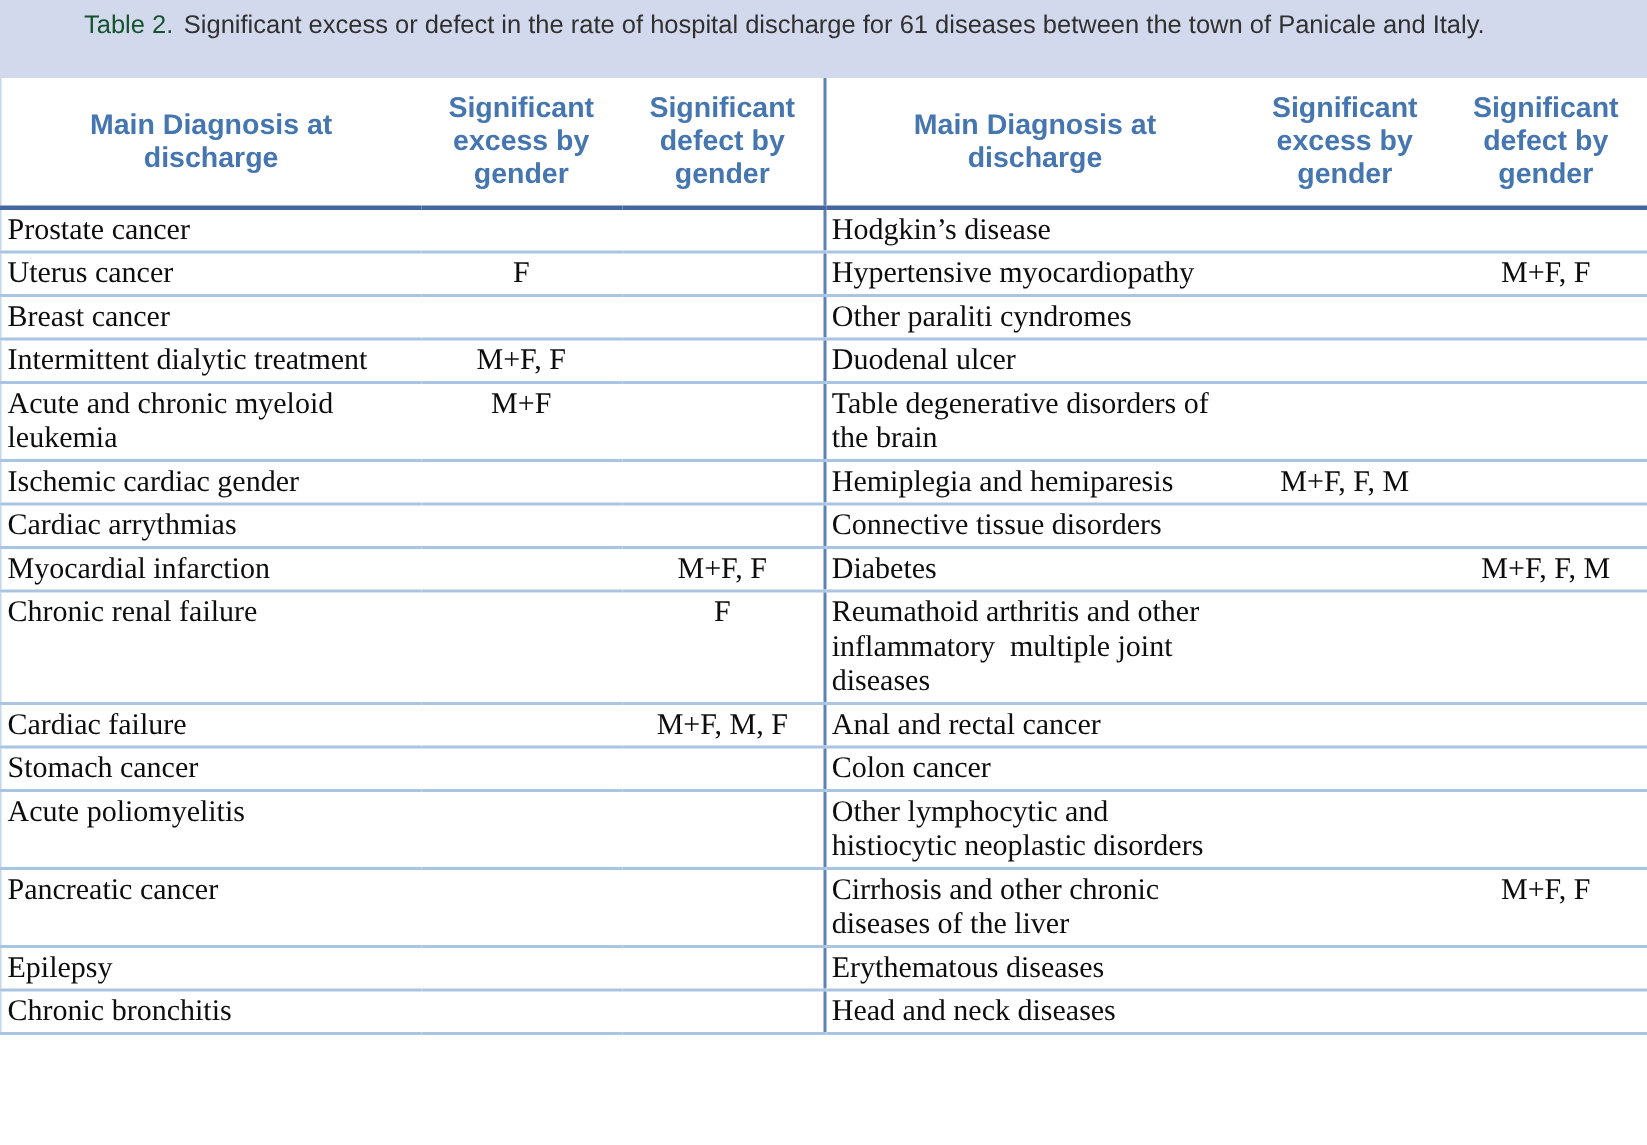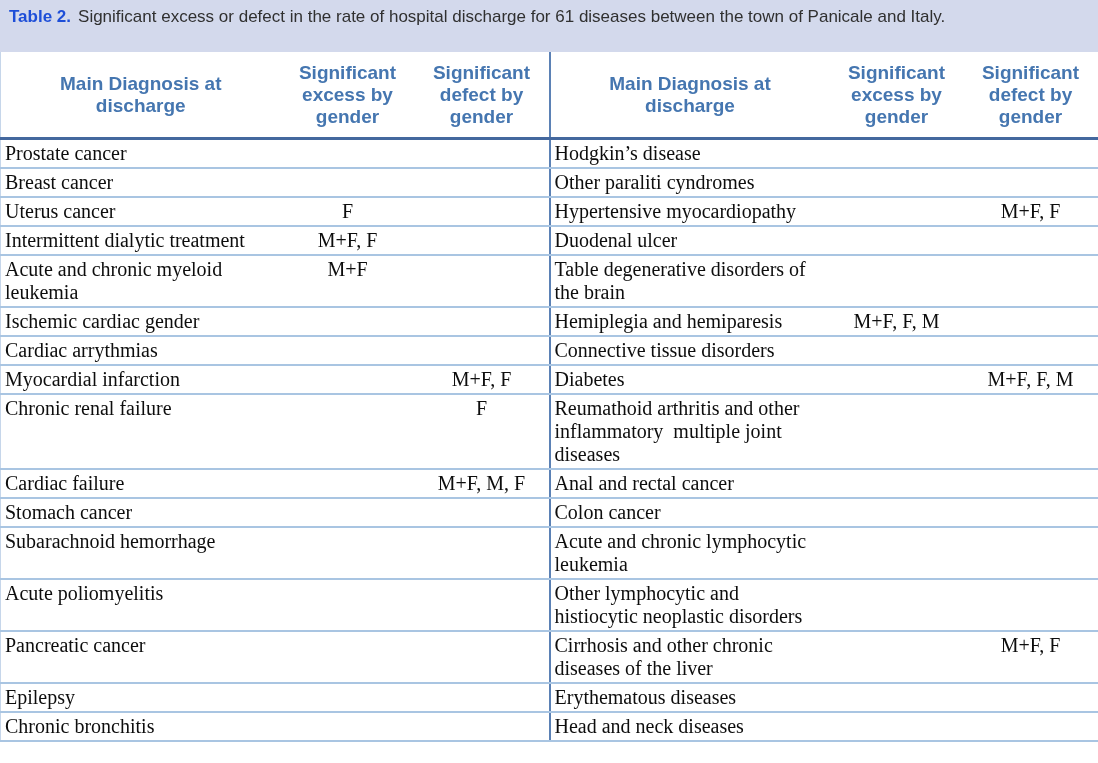--- a/index.html
+++ b/index.html
@@ -9,23 +9,24 @@
   .caption{
     background:#d3d9ec;
     padding:6px 10px 7px 9px;
     font-size:17px;
     line-height:22px;
     color:#303030;
     height:39px;
     box-sizing:content-box;
   }
   .caption .tlabel{
-    font-weight:bold;
-    color:#1d4ed8;
+    font-weight:normal;
+    color:#14532d;
     margin-right:7px;
+    margin-left:47px;
   }
 
   
   table{
     border-collapse:collapse;
     table-layout:fixed;
     width:1098px;
     border-left:1px solid #c6d6ea;
     border-right:2px solid #a9c5e2;
   }
@@ -97,34 +98,34 @@
   <tbody>
       <tr>
         <td class="diagnosis">Prostate cancer</td>
         <td class="excess"></td>
         <td class="defect"></td>
         <td class="diagnosis divider">Hodgkin’s disease</td>
         <td class="excess"></td>
         <td class="defect"></td>
       </tr>
       <tr>
-        <td class="diagnosis">Breast cancer</td>
-        <td class="excess"></td>
-        <td class="defect"></td>
-        <td class="diagnosis divider">Other paraliti cyndromes</td>
-        <td class="excess"></td>
-        <td class="defect"></td>
-      </tr>
-      <tr>
         <td class="diagnosis">Uterus cancer</td>
         <td class="excess">F</td>
         <td class="defect"></td>
         <td class="diagnosis divider">Hypertensive myocardiopathy</td>
         <td class="excess"></td>
         <td class="defect">M+F, F</td>
+      </tr>
+      <tr>
+        <td class="diagnosis">Breast cancer</td>
+        <td class="excess"></td>
+        <td class="defect"></td>
+        <td class="diagnosis divider">Other paraliti cyndromes</td>
+        <td class="excess"></td>
+        <td class="defect"></td>
       </tr>
       <tr>
         <td class="diagnosis">Intermittent dialytic treatment</td>
         <td class="excess">M+F, F</td>
         <td class="defect"></td>
         <td class="diagnosis divider">Duodenal ulcer</td>
         <td class="excess"></td>
         <td class="defect"></td>
       </tr>
       <tr>
@@ -181,29 +182,20 @@
       </tr>
       <tr>
         <td class="diagnosis">Stomach cancer</td>
         <td class="excess"></td>
         <td class="defect"></td>
         <td class="diagnosis divider">Colon cancer</td>
         <td class="excess"></td>
         <td class="defect"></td>
       </tr>
       <tr>
-        <td class="diagnosis">Subarachnoid hemorrhage</td>
-        <td class="excess"></td>
-        <td class="defect"></td>
-        <td class="diagnosis divider">Acute and chronic lymphocytic
-leukemia</td>
-        <td class="excess"></td>
-        <td class="defect"></td>
-      </tr>
-      <tr>
         <td class="diagnosis">Acute poliomyelitis</td>
         <td class="excess"></td>
         <td class="defect"></td>
         <td class="diagnosis divider">Other lymphocytic and
 histiocytic neoplastic disorders</td>
         <td class="excess"></td>
         <td class="defect"></td>
       </tr>
       <tr>
         <td class="diagnosis">Pancreatic cancer</td>

